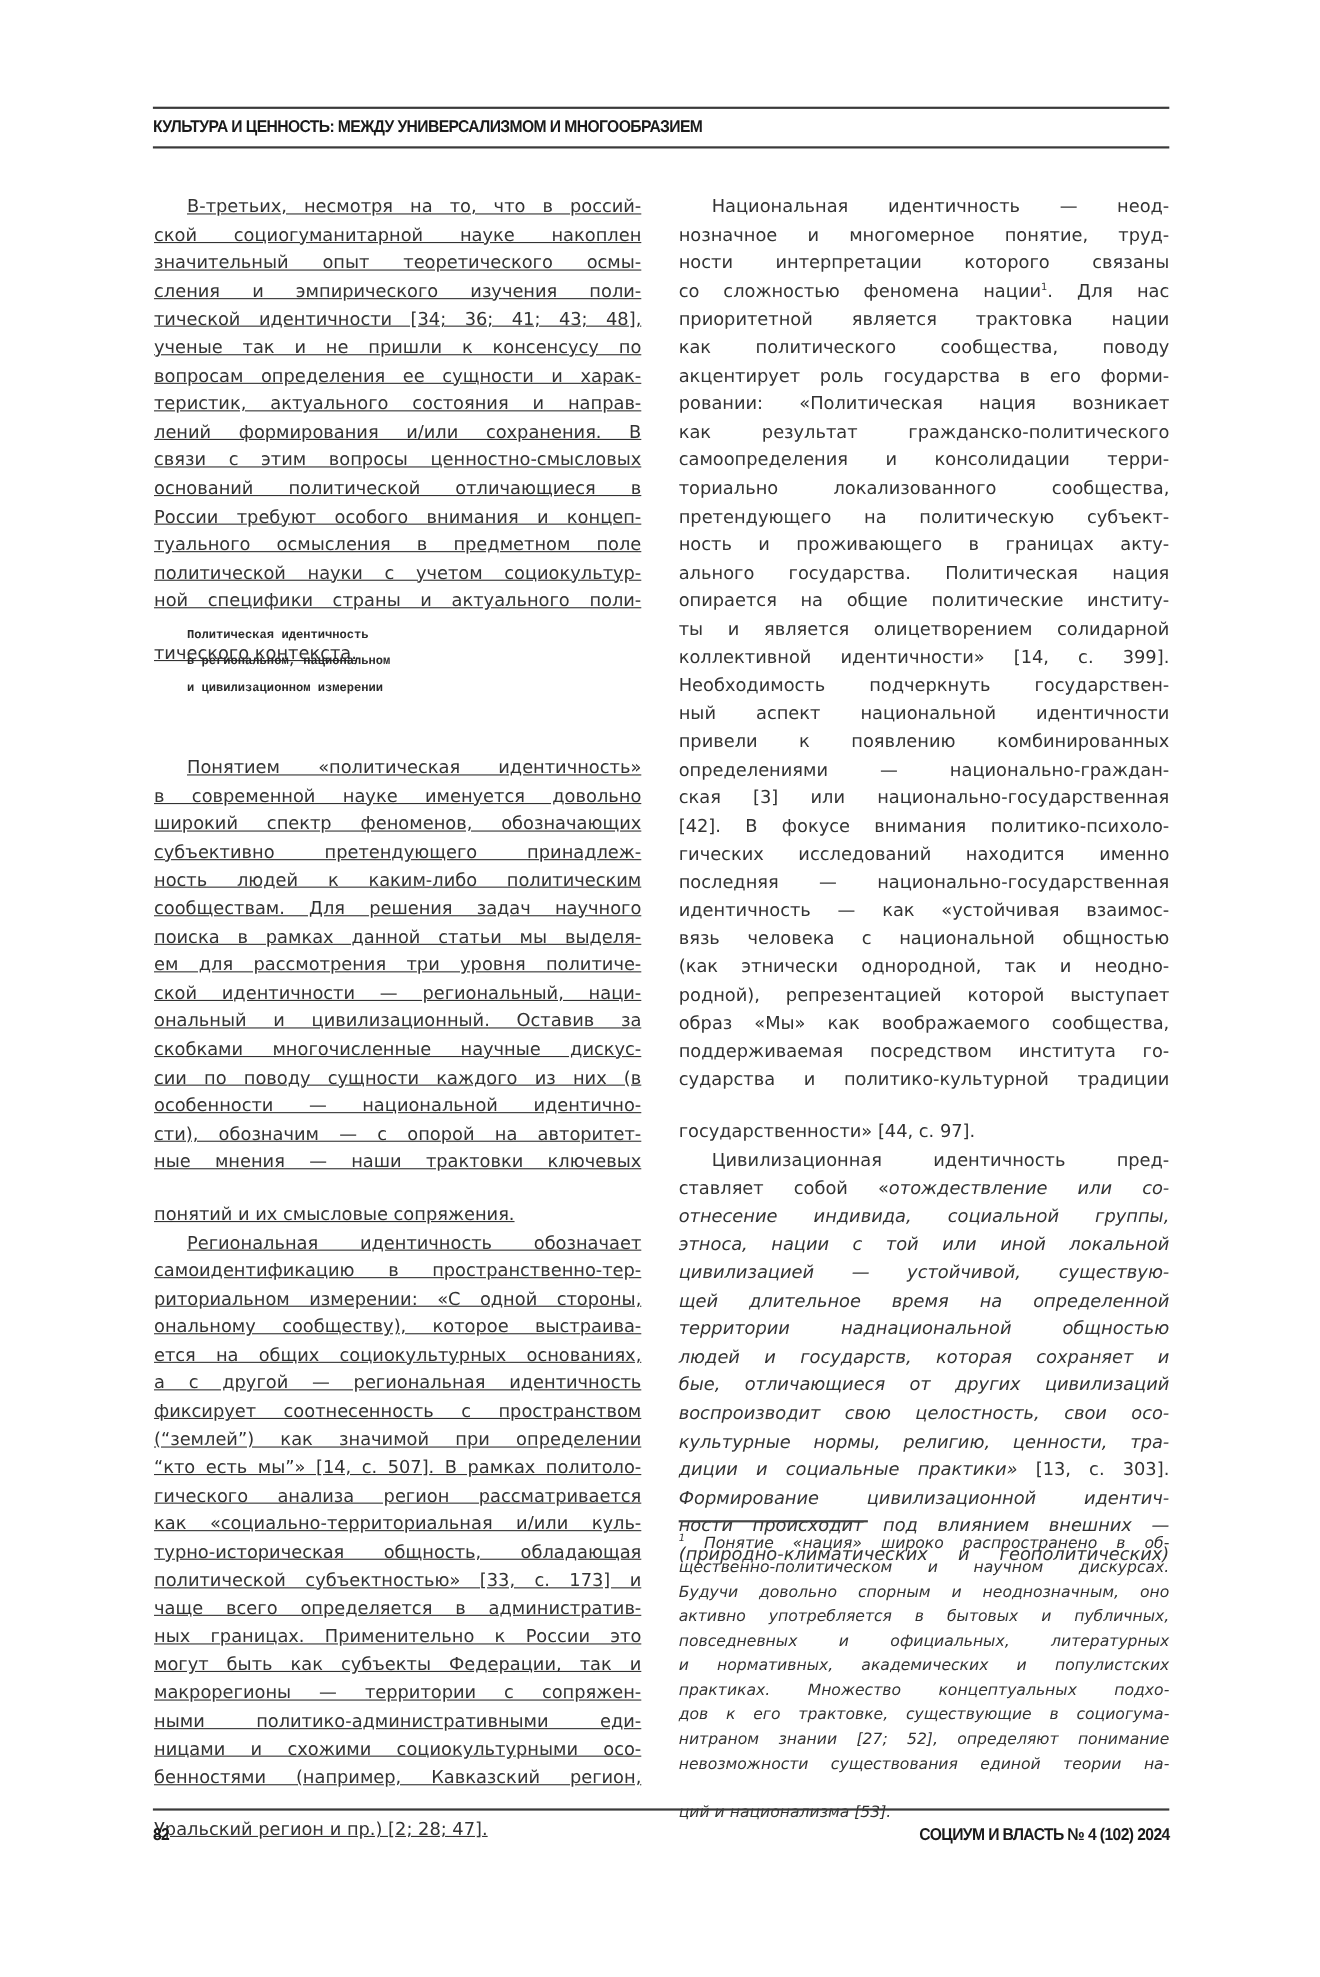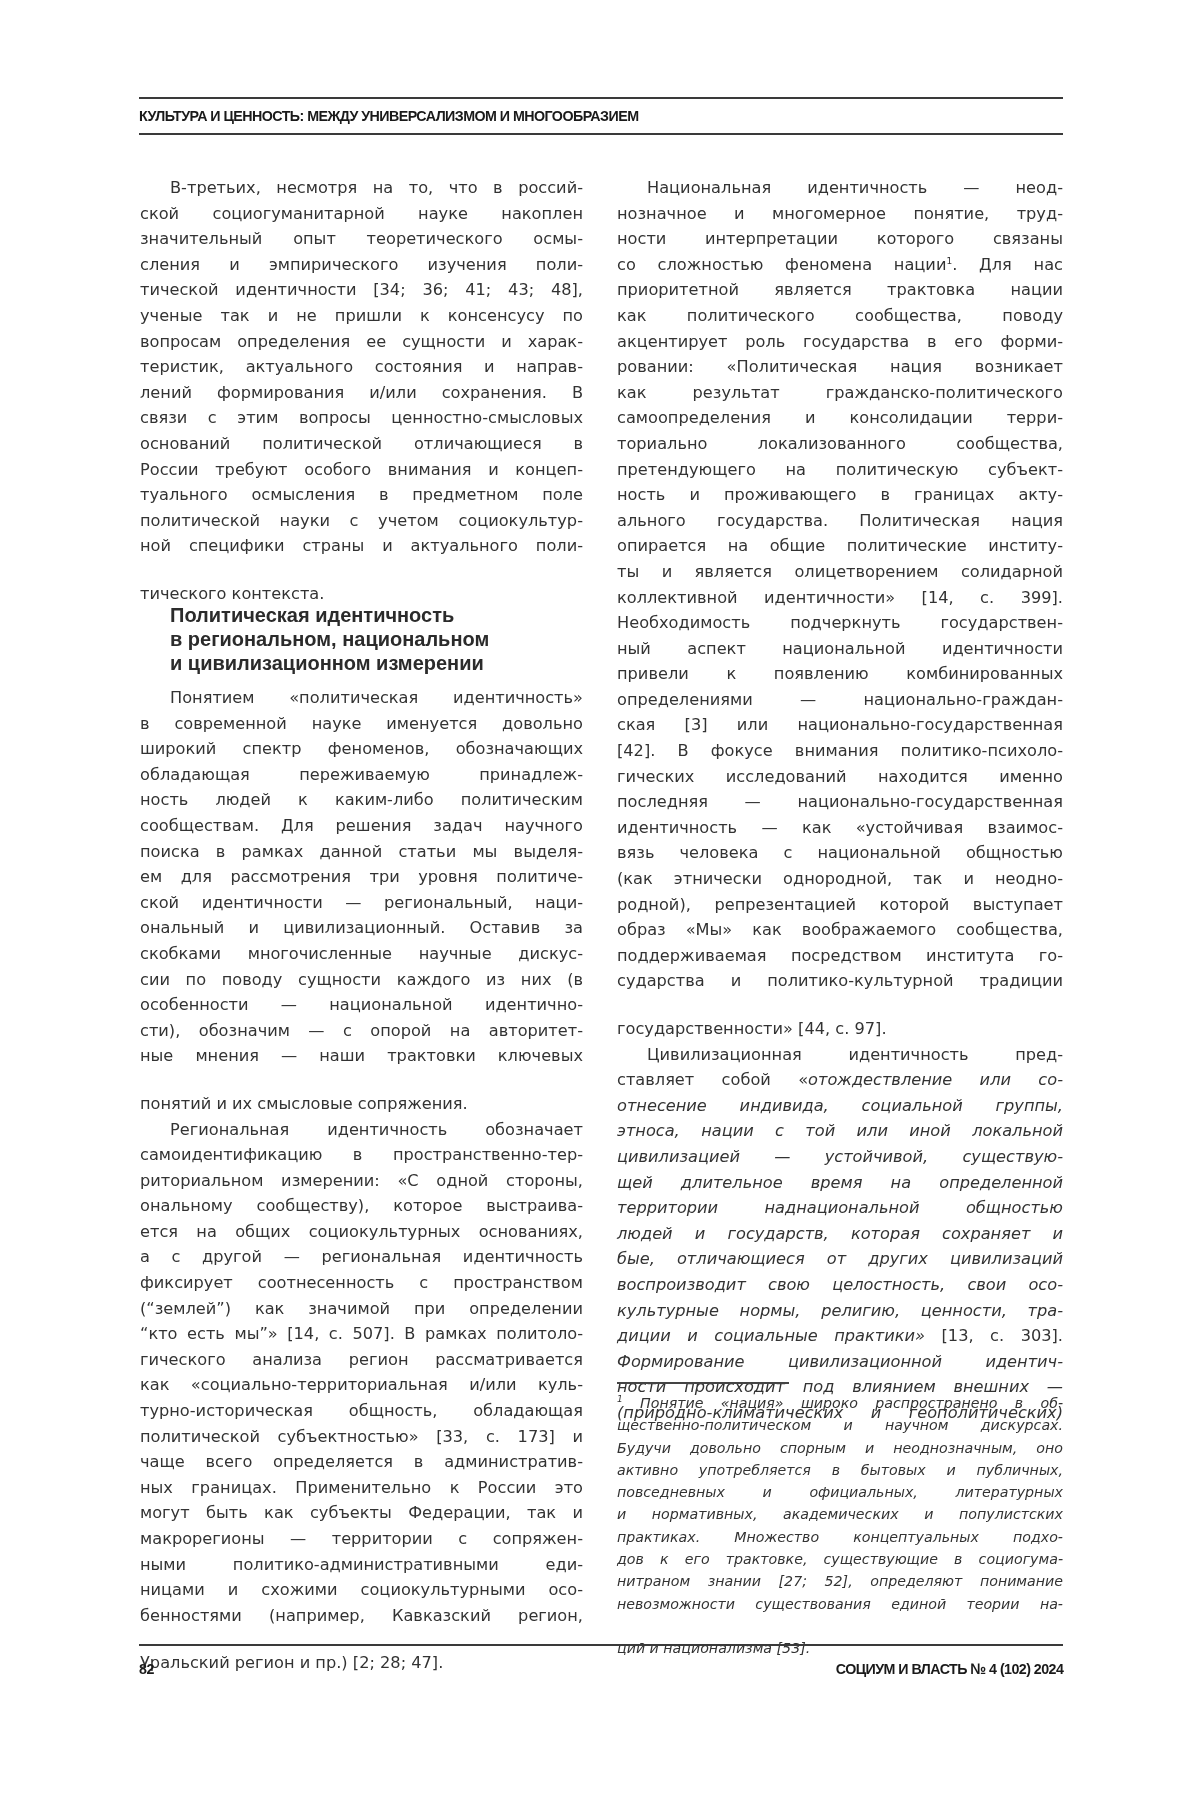--- a/index.html
+++ b/index.html
@@ -5,29 +5,29 @@
   html, body { margin: 0; padding: 0; background: #ffffff; }
   body { width: 1200px; height: 1797px; position: relative; overflow: hidden; color: #2b2b2b; }
   .rule { position: absolute; left: 139px; width: 924px; height: 2px; background: #3a3a3a; }
   .running-head {
     position: absolute; left: 139px; top: 107px;
     font-family: "Liberation Sans", sans-serif; font-weight: bold; font-size: 15.5px;
     letter-spacing: -0.6px; transform: scaleX(0.92); transform-origin: left center;
     color: #1a1a1a; white-space: nowrap;
   }
   .col { position: absolute; font-family: "DejaVu Sans", sans-serif; font-size: 16.2px; color: #333; }
-  .col-left { left: 140px; top: 175px; width: 443px; }
+  .col-left { left: 140px; top: 175px; width: 443px; text-decoration: underline; }
   .col-right { left: 617px; top: 175px; width: 446px; }
   .ln { display: block; height: 25.6px; line-height: 25.6px; white-space: nowrap; text-align: justify; text-align-last: justify; overflow: visible; }
   .ln.last { text-align-last: left; margin-top: 22px; }
   .ln.indent { padding-left: 30px; }
   .it { font-style: italic; }
   .heading {
-    position: absolute; left: 170px; top: 603px; width: 420px;
-    font-family: Liberation Sans, sans-serif; font-weight: bold; font-size: 20px; color: #2b2b2b;
+    position: absolute; left: 170px; top: 566px; width: 420px;
+    font-family: Liberation Mono, monospace; font-weight: bold; font-size: 11px; color: #2b2b2b;
   }
   .heading .ln { height: 24px; line-height: 24px; text-align: left; text-align-last: left; }
   .fn-rule { position: absolute; left: 617px; top: 1382px; width: 172px; height: 1.5px; background: #444; }
   .footnote { position: absolute; left: 617px; top: 1392px; width: 446px; font-family: "DejaVu Sans", sans-serif; font-size: 14.2px; color: #333; }
   .footnote .ln { height: 22.3px; line-height: 22.3px; font-style: italic; }
   sup { font-size: 9px; vertical-align: 6px; line-height: 0; }
   .folio { position: absolute; top: 1660px; font-family: "Liberation Sans", sans-serif; font-weight: bold; font-size: 15.5px; color: #1a1a1a; letter-spacing: -0.6px; white-space: nowrap; }
   .folio-left { left: 139px; transform: scaleX(0.92); transform-origin: left center; }
   .folio-right { right: 137px; transform: scaleX(0.92); transform-origin: right center; }
 </style>
@@ -63,21 +63,21 @@
     <span class="ln">Политическая идентичность</span>
     <span class="ln">в региональном, национальном</span>
     <span class="ln">и цивилизационном измерении</span>
   </div>
 
 <div class="col col-left" style="top:685px;">
   <div id="lp2">
       <span class="ln indent">Понятием «политическая идентичность»</span>
       <span class="ln">в современной науке именуется довольно</span>
       <span class="ln">широкий спектр феноменов, обозначающих</span>
-      <span class="ln">обладающая переживаемую принадлеж-</span>
+      <span class="ln">субъективно претендующего принадлеж-</span>
       <span class="ln">ность людей к каким-либо политическим</span>
       <span class="ln">сообществам. Для решения задач научного</span>
       <span class="ln">поиска в рамках данной статьи мы выделя-</span>
       <span class="ln">ем для рассмотрения три уровня политиче-</span>
       <span class="ln">ской идентичности — региональный, наци-</span>
       <span class="ln">ональный и цивилизационный. Оставив за</span>
       <span class="ln">скобками многочисленные научные дискус-</span>
       <span class="ln">сии по поводу сущности каждого из них (в</span>
       <span class="ln">особенности — национальной идентично-</span>
       <span class="ln">сти), обозначим — с опорой на авторитет-</span>

